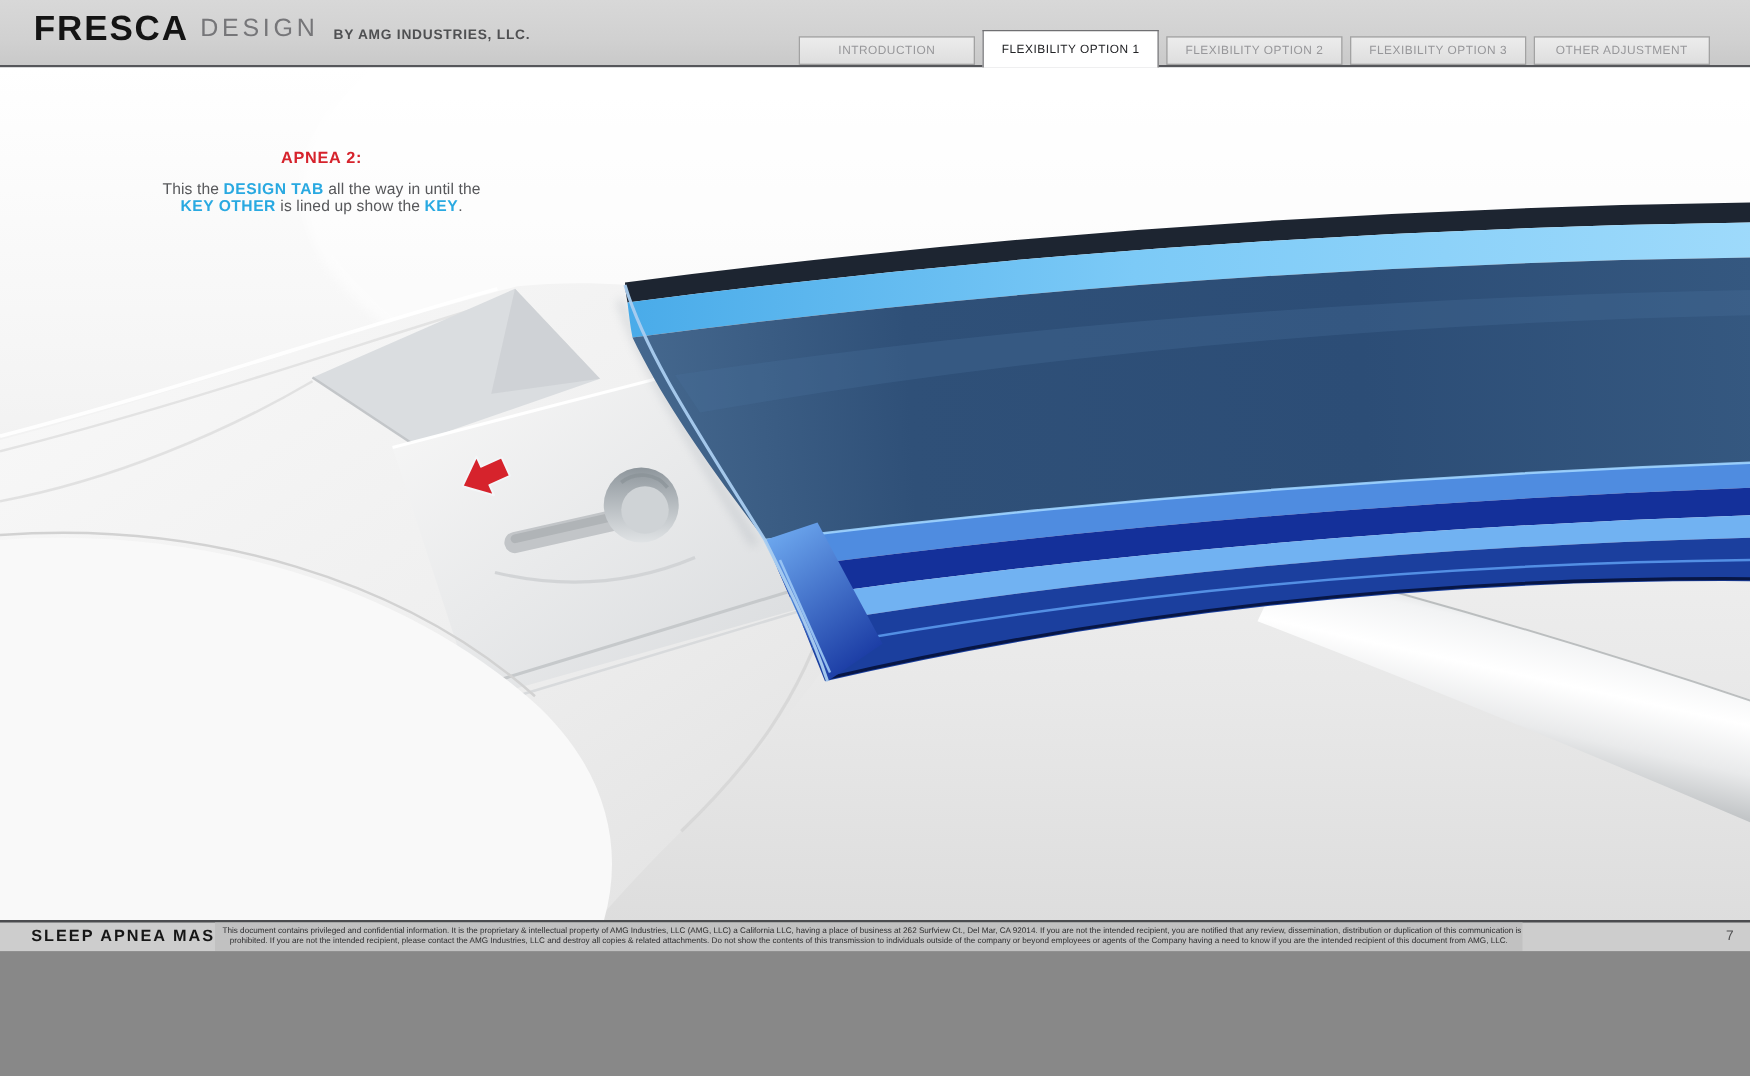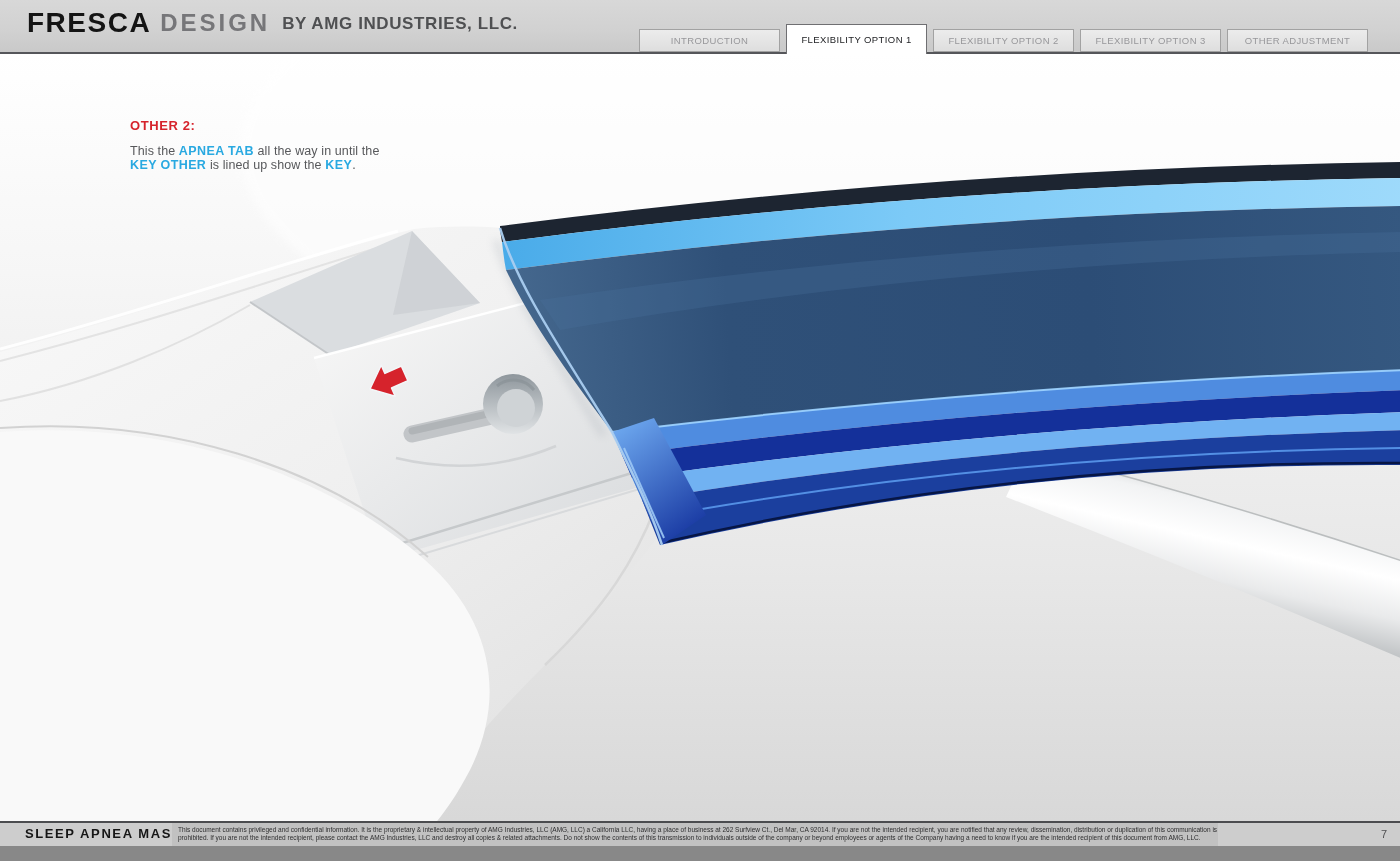--- a/index.html
+++ b/index.html
@@ -1,30 +1,31 @@
 <!DOCTYPE html>
 <html><head>
 <meta charset="utf-8">
 <style>
   html,body{margin:0;padding:0;background:#888;}
   .screen{
-    position:relative;width:1400px;height:846px;overflow:hidden;
+    position:relative;width:1400px;height:761px;overflow:hidden;
     font-family:"Liberation Sans", sans-serif;
     background:#fff;
+    text-align:center;
   }
   
   .header{
     position:absolute;top:0;left:0;right:0;height:52px;
     background:linear-gradient(180deg,#d8d8d8 0%,#d1d1d1 60%,#c9c9c9 100%);
     border-bottom:2px solid #55565a;
   }
   .brand{position:absolute;left:27px;top:8px;display:flex;align-items:flex-end;white-space:nowrap;}
   .brand-bold{font-size:28px;font-weight:800;color:#141414;letter-spacing:1.5px;line-height:30px;}
-  .brand-light{font-size:24px;font-weight:700;color:#767679;letter-spacing:3px;line-height:30px;margin-left:9px;}
-  .brand-by{font-size:17px;font-weight:600;color:#4f5052;letter-spacing:0.6px;margin-left:12px;margin-bottom:4px;}
+  .brand-light{font-size:20px;font-weight:400;color:#767679;letter-spacing:3px;line-height:30px;margin-left:9px;}
+  .brand-by{font-size:11px;font-weight:600;color:#4f5052;letter-spacing:0.6px;margin-left:12px;margin-bottom:4px;}
   .tabs{position:absolute;right:32px;bottom:-2px;display:flex;align-items:flex-end;gap:6px;z-index:5;}
   .tab{
     box-sizing:border-box;width:141px;height:23px;margin-bottom:2px;
     background:linear-gradient(180deg,#ececec,#dedede);
     border:1px solid #a2a2a2;
     font-size:9.5px;letter-spacing:0.4px;color:#97979a;
     display:flex;align-items:center;justify-content:center;
     text-transform:uppercase;cursor:default;
   }
   .tab.active{
@@ -194,23 +195,23 @@
         <path d="M660,543 Q1020,460 1405,463" stroke="#071645" stroke-width="2.5" fill="none"></path>
 
         <path d="M612,432 L662,545 L706,515 L654,418 Z" fill="url(#tipGrad)"></path>
         <path d="M624,448 L664,538" stroke="#9cc8f5" stroke-width="2" fill="none" opacity="0.9"></path>
 
         <path d="M500,228 C516,282 556,342 612,432 C632,472 650,508 662,545" stroke="#aacdf0" stroke-width="2.5" fill="none" opacity="0.95"></path>
       </g>
     </svg>
 
     <div class="step-block">
-      <div class="step-label">OTHER 2:</div>
+      <div class="step-label">APNEA 2:</div>
       <div class="step-text">
-        <div><span>This the </span><span class="hl">APNEA TAB</span><span> all the way in until the</span></div>
+        <div><span>This the </span><span class="hl">DESIGN TAB</span><span> all the way in until the</span></div>
         <div><span class="hl">KEY OTHER</span><span> is lined up show the </span><span class="hl">KEY</span><span>.</span></div>
       </div>
     </div>
   </div>
 
   <div class="footer">
     <div class="product-name">SLEEP APNEA MASK</div>
     <div class="legal">
       <div>This document contains privileged and confidential information. It is the proprietary &amp; intellectual property of AMG Industries, LLC (AMG, LLC) a California LLC, having a place of business at 262 Surfview Ct., Del Mar, CA 92014. If you are not the intended recipient, you are notified that any review, dissemination, distribution or duplication of this communication is</div>
       <div>prohibited. If you are not the intended recipient, please contact the AMG Industries, LLC and destroy all copies &amp; related attachments. Do not show the contents of this transmission to individuals outside of the company or beyond employees or agents of the Company having a need to know if you are the intended recipient of this document from AMG, LLC.</div>

